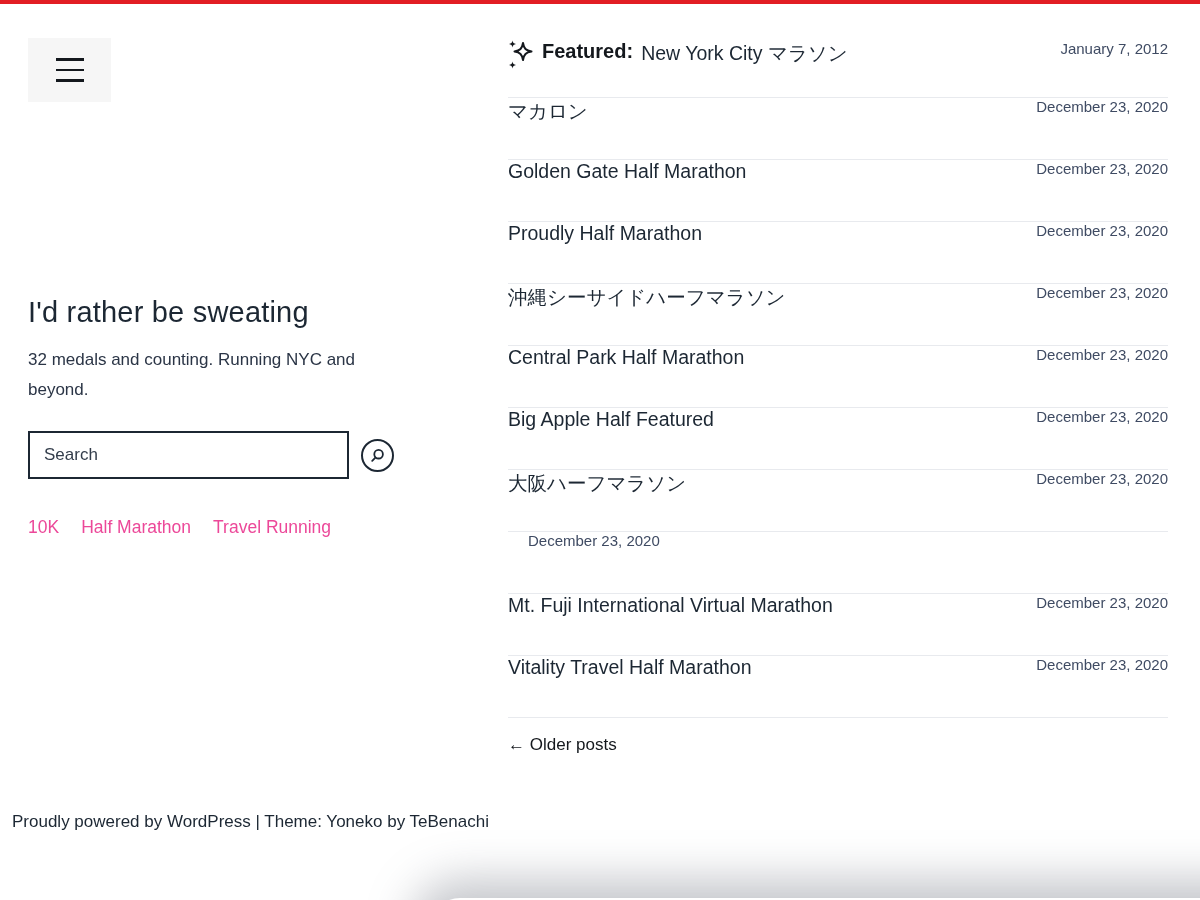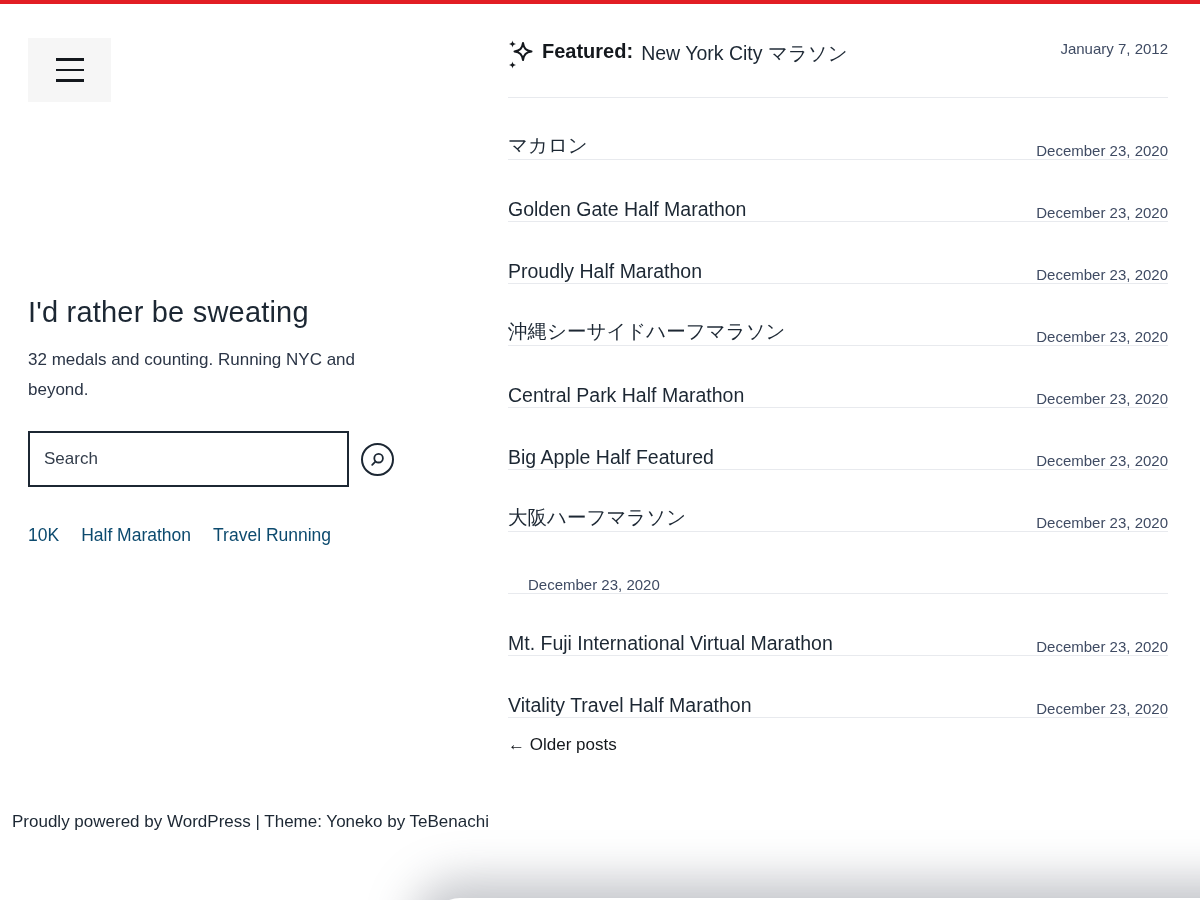--- a/index.html
+++ b/index.html
@@ -36,39 +36,39 @@
     font-size: 29px; font-weight: 400; letter-spacing: 0.2px;
     color: #1c2733;
   }
   .site-tagline {
     margin: 0 0 26px 0;
     font-size: 17px; line-height: 30px; color: #2b3546;
     max-width: 350px;
   }
   .search-form { display: flex; align-items: center; gap: 12px; margin-bottom: 38px; }
   .search-input {
-    width: 365px; height: 56px; box-sizing: border-box;
+    width: 365px; height: 48px; box-sizing: border-box;
     border: 2px solid #1c2733; background: #fff;
     font-family: inherit; font-size: 17px; color: #1c2733;
     padding: 0 14px; border-radius: 0; outline: none;
   }
   .search-input::placeholder { color: #333d4b; opacity: 1; }
   .search-submit {
     width: 33px; height: 33px; border-radius: 50%;
     border: 2px solid #1c2733; background: #fff; cursor: pointer;
     display: flex; align-items: center; justify-content: center;
     padding: 0; flex: 0 0 auto;
   }
   .categories { display: flex; gap: 22px; font-size: 17.5px; }
-  .categories a { color: #0c4a6e; text-decoration: none; }
+  .categories a { color: #ec4899; text-decoration: none; }
 
   
   .posts { position: absolute; left: 508px; top: 40px; width: 660px; }
   .post-row {
-    display: flex; align-items: flex-end; justify-content: space-between;
+    display: flex; align-items: flex-start; justify-content: space-between;
     border-bottom: 1px solid #e8eaee;
     height: 61px;
     text-decoration: none;
   }
   .post-row.featured { height: 57px; align-items: flex-start; }
   .post-title {
     font-size: 19.5px; color: #1c2733; white-space: nowrap;
   }
   .post-date {
     font-size: 15px; color: #3f4b63; white-space: nowrap; padding-left: 20px;

